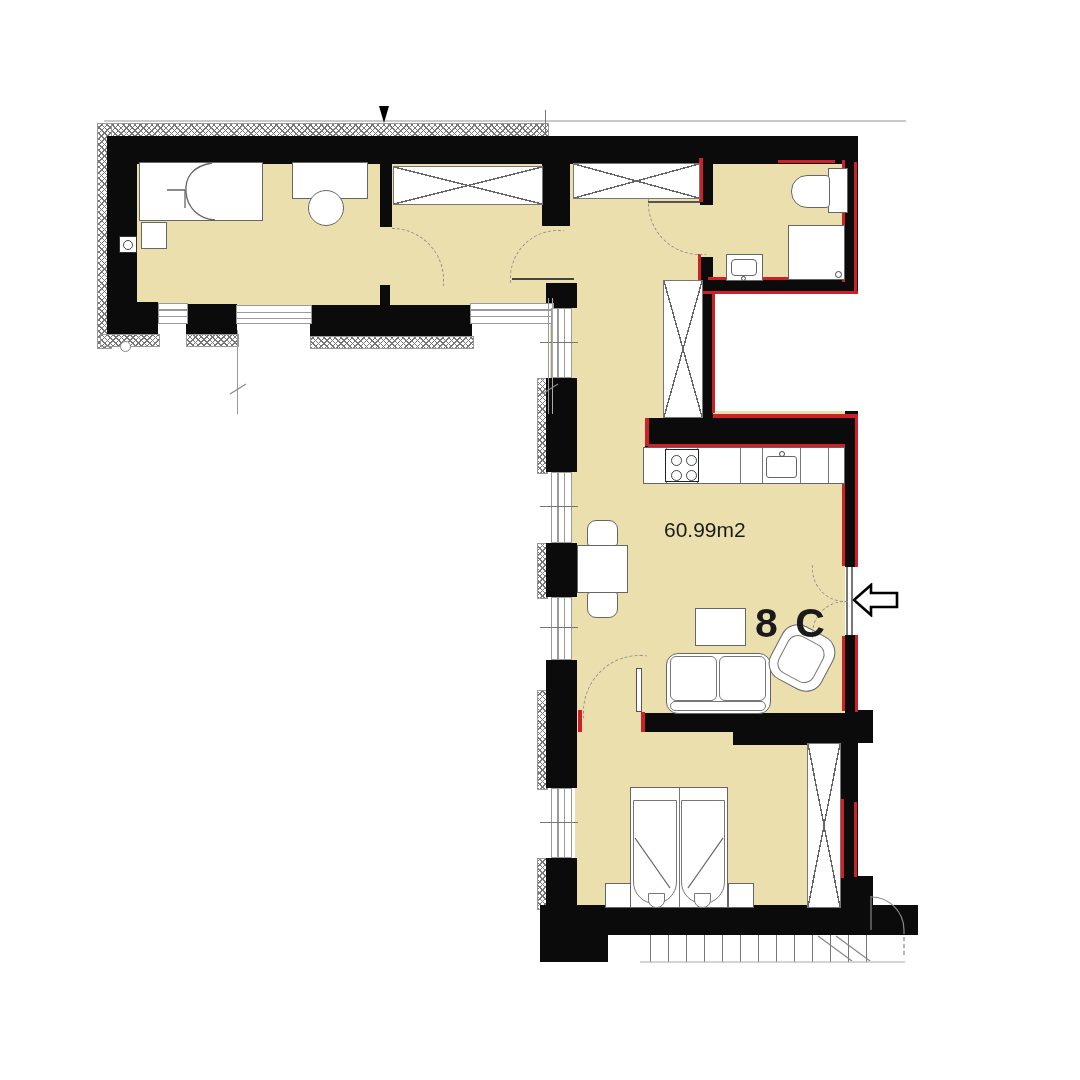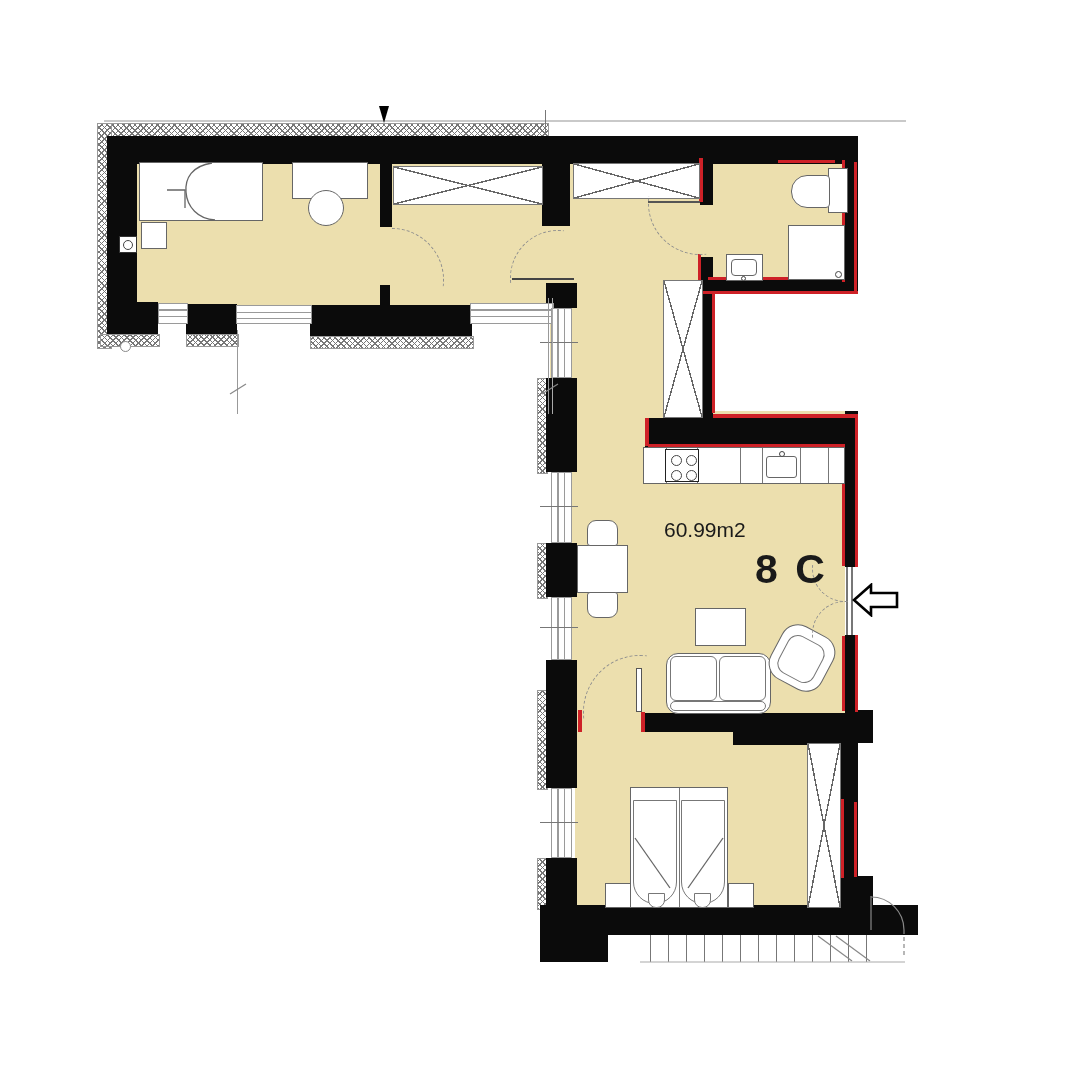--- a/index.html
+++ b/index.html
@@ -211,15 +211,15 @@
       <path d="M 230,394 L 246,384"></path>
       <path d="M 542,394 L 558,384"></path>
     </g>
   </svg>
 
   <svg class="abs" style="left:852px;top:583px;z-index:8" width="48" height="34" viewBox="0 0 48 34">
     <path d="M 2,17 L 19,2 L 19,10 L 45,10 L 45,24 L 19,24 L 19,32 Z" fill="#ffffff" stroke="#000000" stroke-width="2.6" stroke-linejoin="miter"></path>
   </svg>
 
   <div class="txt" style="left:664px;top:518px;font-size:21px">60.99m2</div>
-  <div class="txt" style="left:755px;top:546px;font-size:41px;font-weight:bold;letter-spacing:3px">8 C</div>
+  <div class="txt" style="left:755px;top:600px;font-size:41px;font-weight:bold;letter-spacing:3px">8 C</div>
 
 </div>
 
 </body></html>

